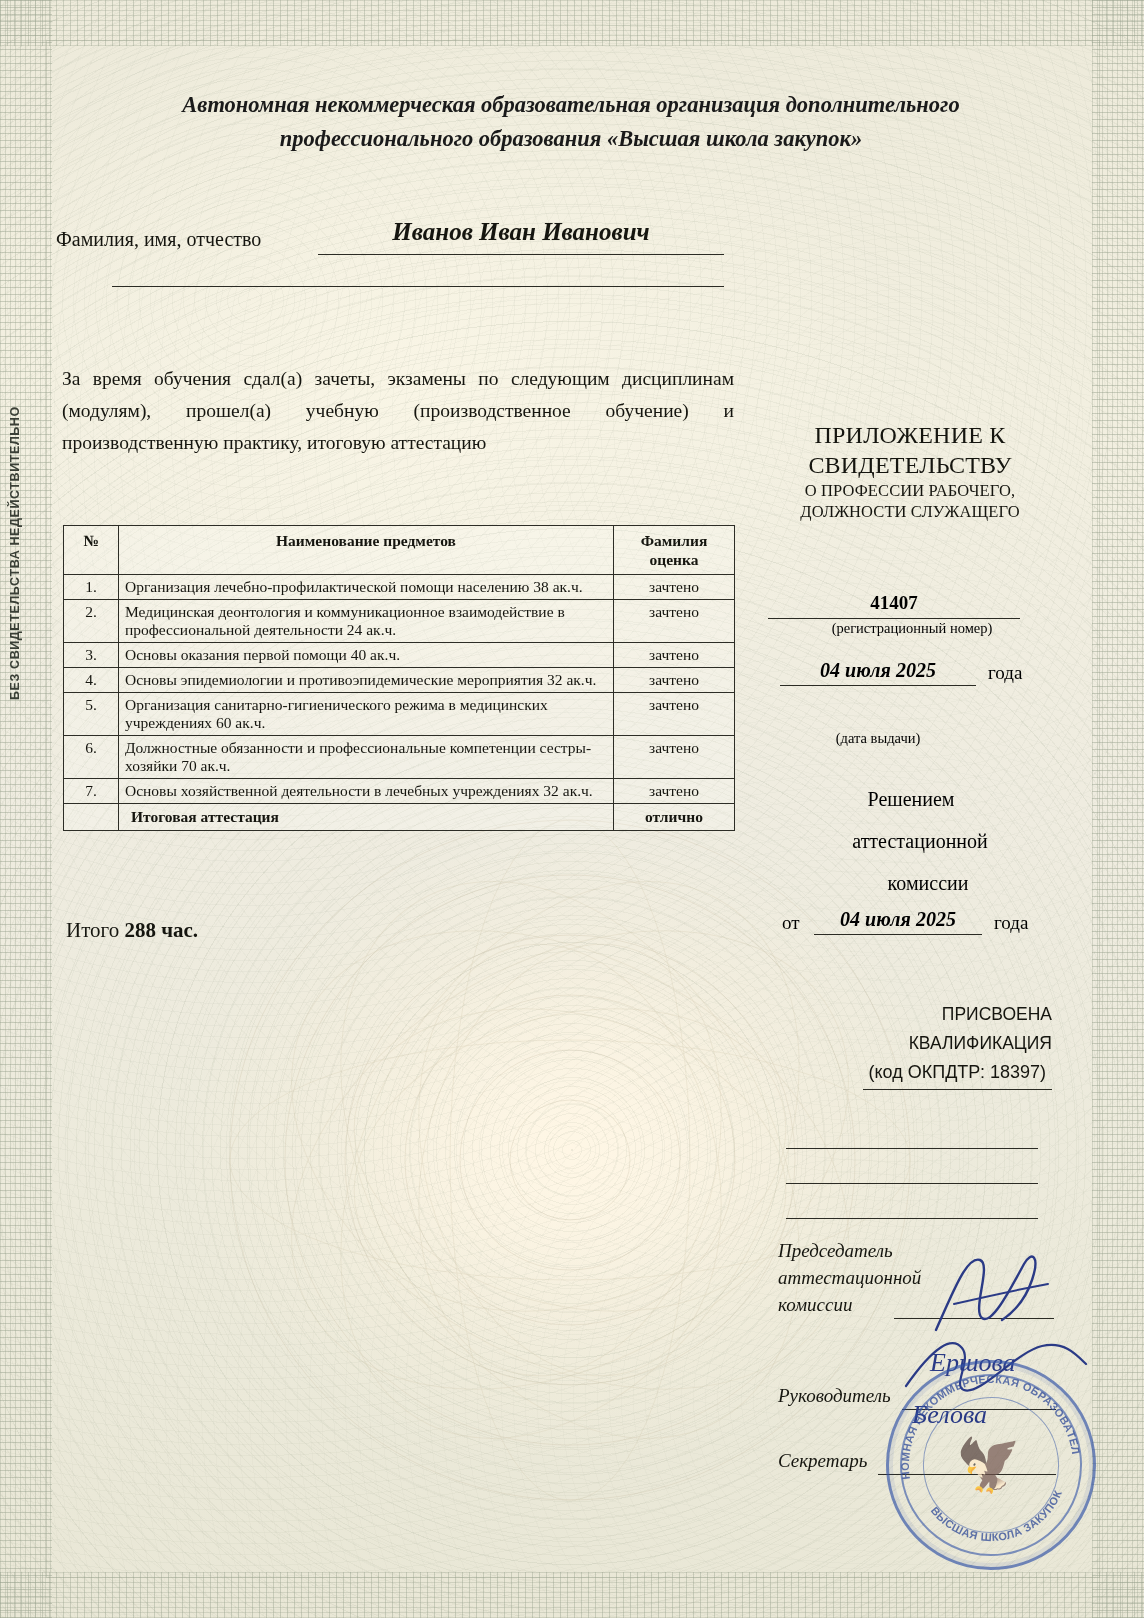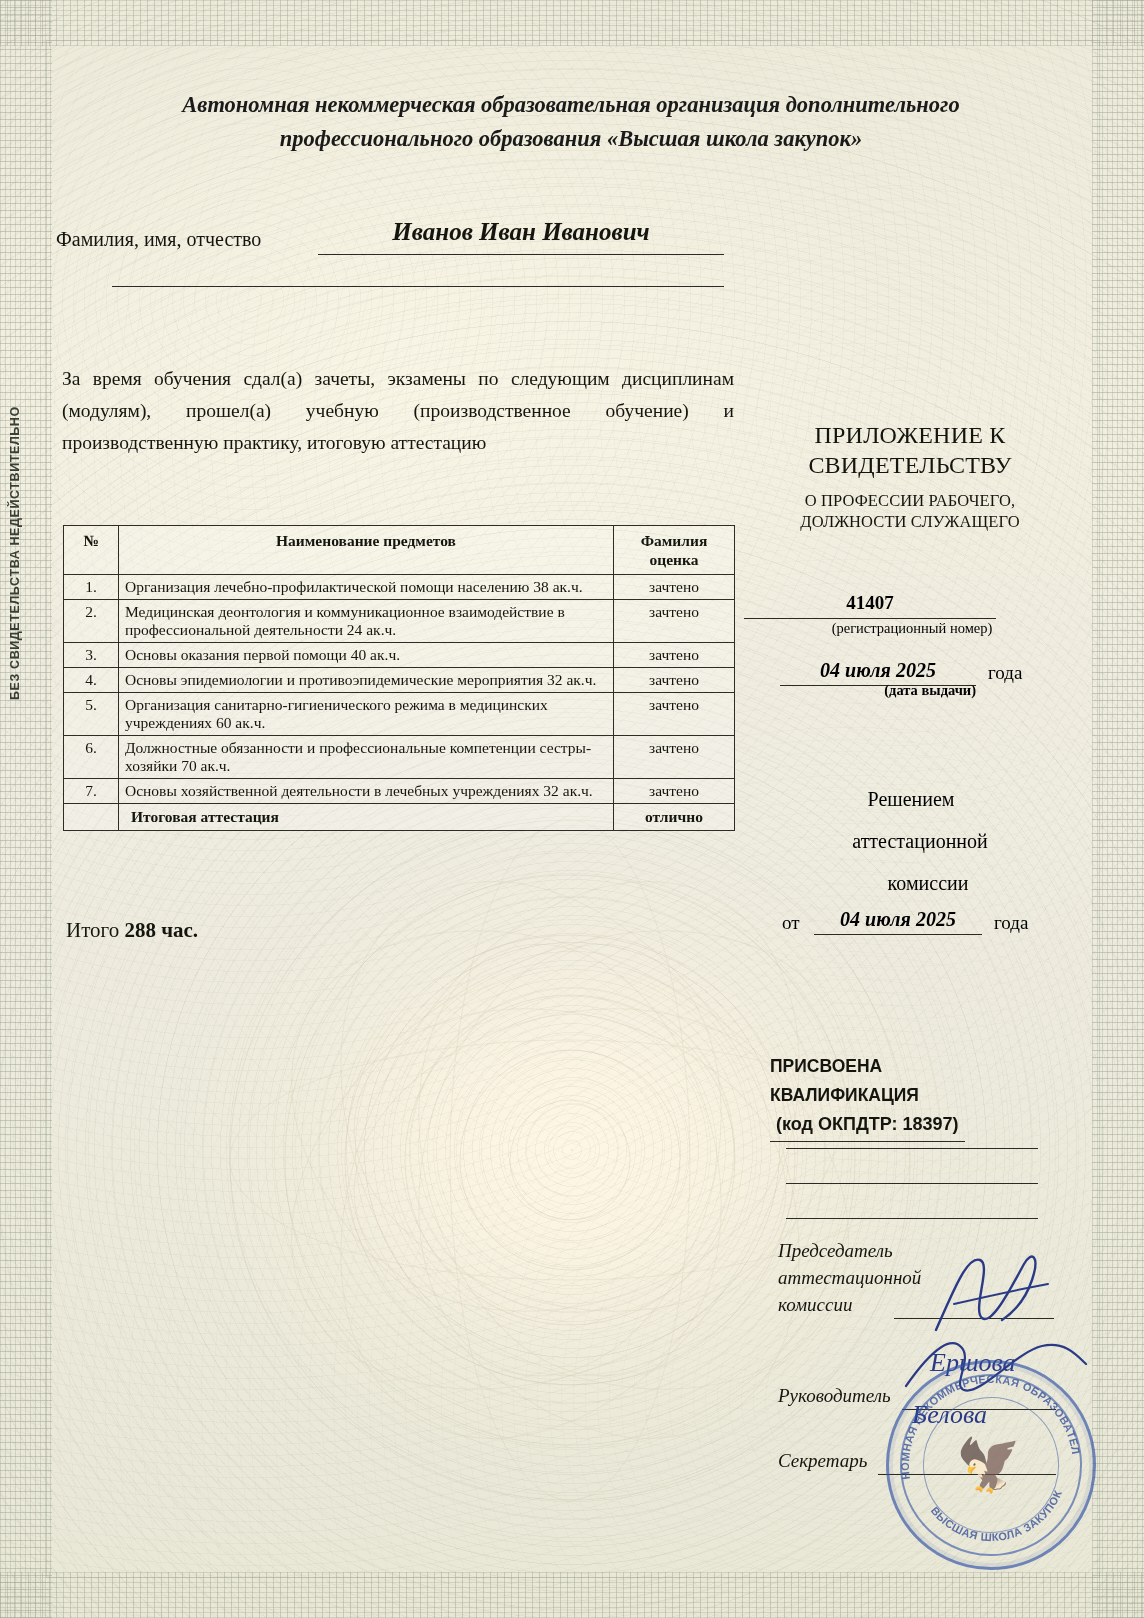--- a/index.html
+++ b/index.html
@@ -224,29 +224,28 @@
     color: #15150f;
   }
   .app-title {
     font-family: "Liberation Serif", serif;
     font-size: 24px;
     font-weight: 400;
     line-height: 30px;
     letter-spacing: 0.2px;
   }
   .app-sub {
-    margin-top: 10px;
     font-size: 16.5px;
     line-height: 21px;
     letter-spacing: 0.1px;
   }
 
   .reg-number {
     position: absolute;
-    left: 744px;
+    left: 768px;
     top: 592px;
     width: 252px;
     text-align: center;
     font-size: 19px;
     font-weight: 700;
     border-bottom: 1px solid #2b2b24;
     padding-bottom: 4px;
   }
   .reg-caption {
     position: absolute;
@@ -271,25 +270,24 @@
   }
   .issue-year {
     position: absolute;
     left: 988px;
     top: 662px;
     font-size: 19px;
   }
   .issue-caption {
     position: absolute;
     left: 780px;
-    top: 682px;
+    top: 730px;
     width: 196px;
-    text-align: right;
+    text-align: center;
     font-size: 14.5px;
-    font-weight: bold;
   }
 
   .decision {
     position: absolute;
     left: 770px;
     top: 778px;
     width: 282px;
     text-align: center;
     font-size: 20px;
     line-height: 42px;
@@ -307,26 +305,26 @@
     font-weight: 700;
     font-size: 20px;
     border-bottom: 1px solid #2b2b24;
     padding-bottom: 3px;
   }
   .from-year { position: absolute; left: 212px; top: 4px; font-size: 19px; }
 
   .qual {
     position: absolute;
     left: 770px;
-    top: 1052px;
+    top: 1000px;
     width: 282px;
-    text-align: left;
+    text-align: right;
     font-family: "Liberation Sans", sans-serif;
     font-size: 17.5px;
-    font-weight: 700;
+    font-weight: 400;
     line-height: 29px;
     color: #15150f;
   }
   .qual .name { font-size: 18px; }
   .qual .code {
     font-size: 18px;
     border-bottom: 1px solid #2b2b24;
     display: inline-block;
     padding: 0 6px 2px 6px;
   }

